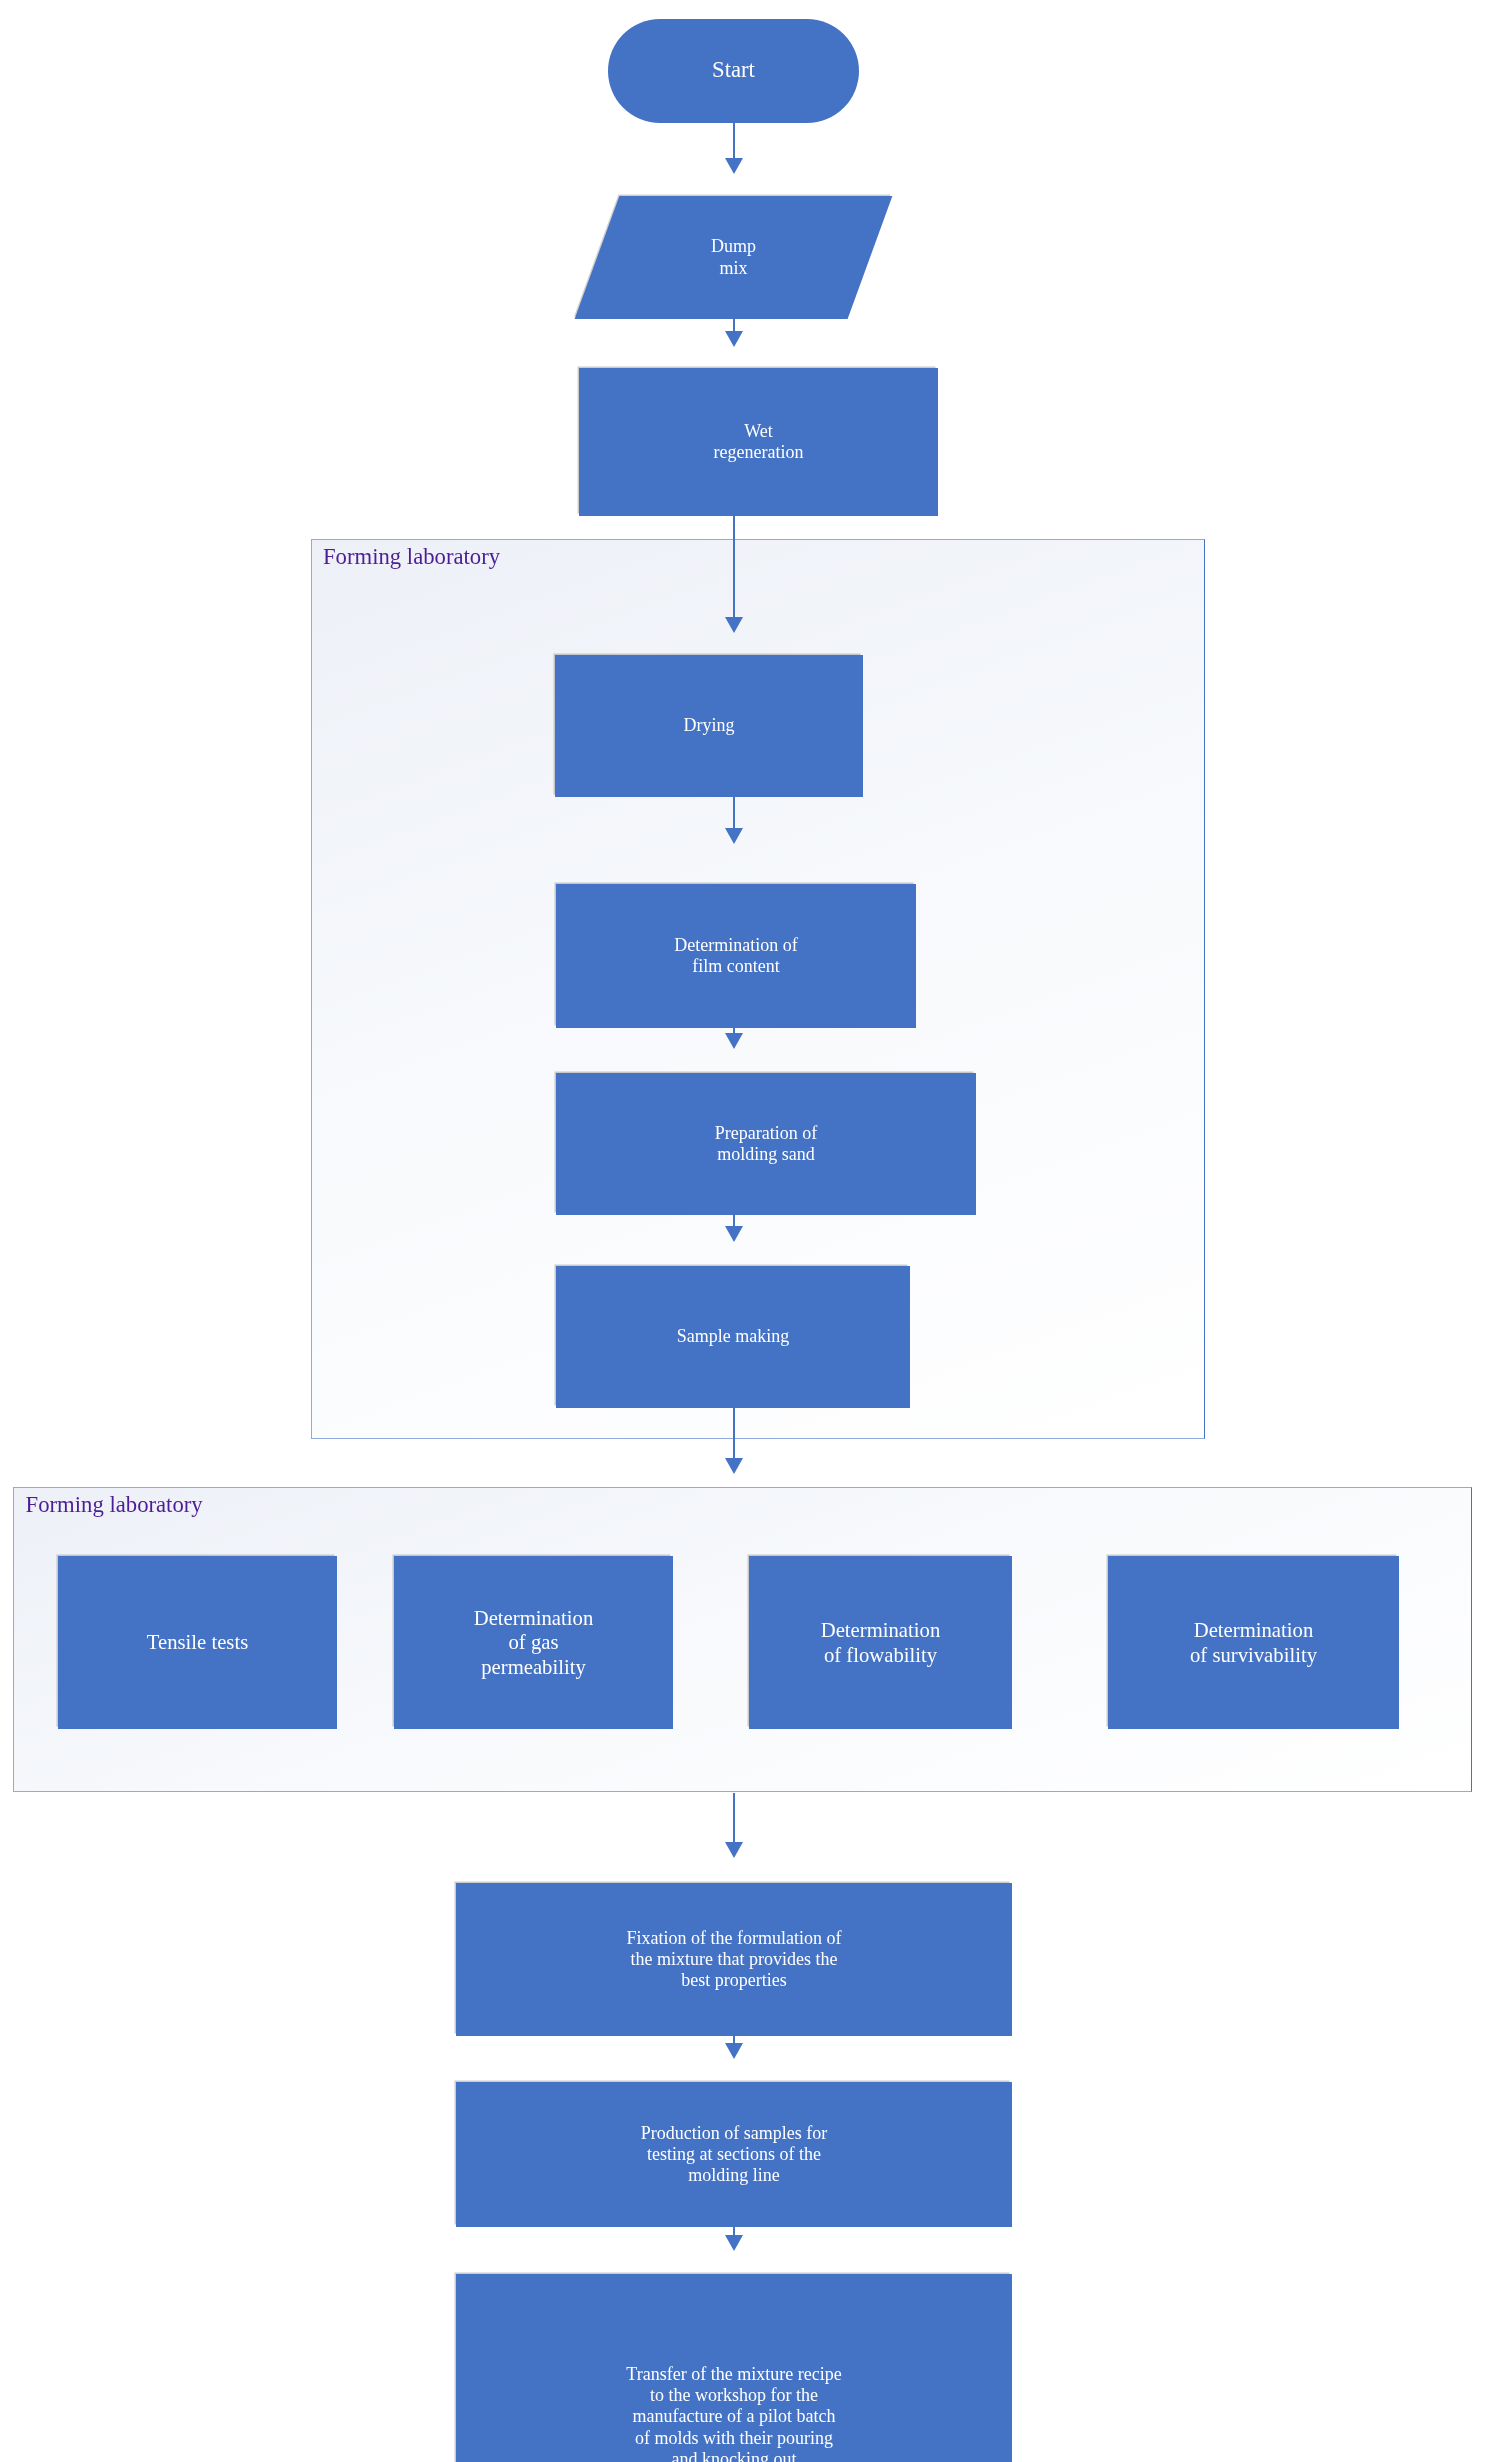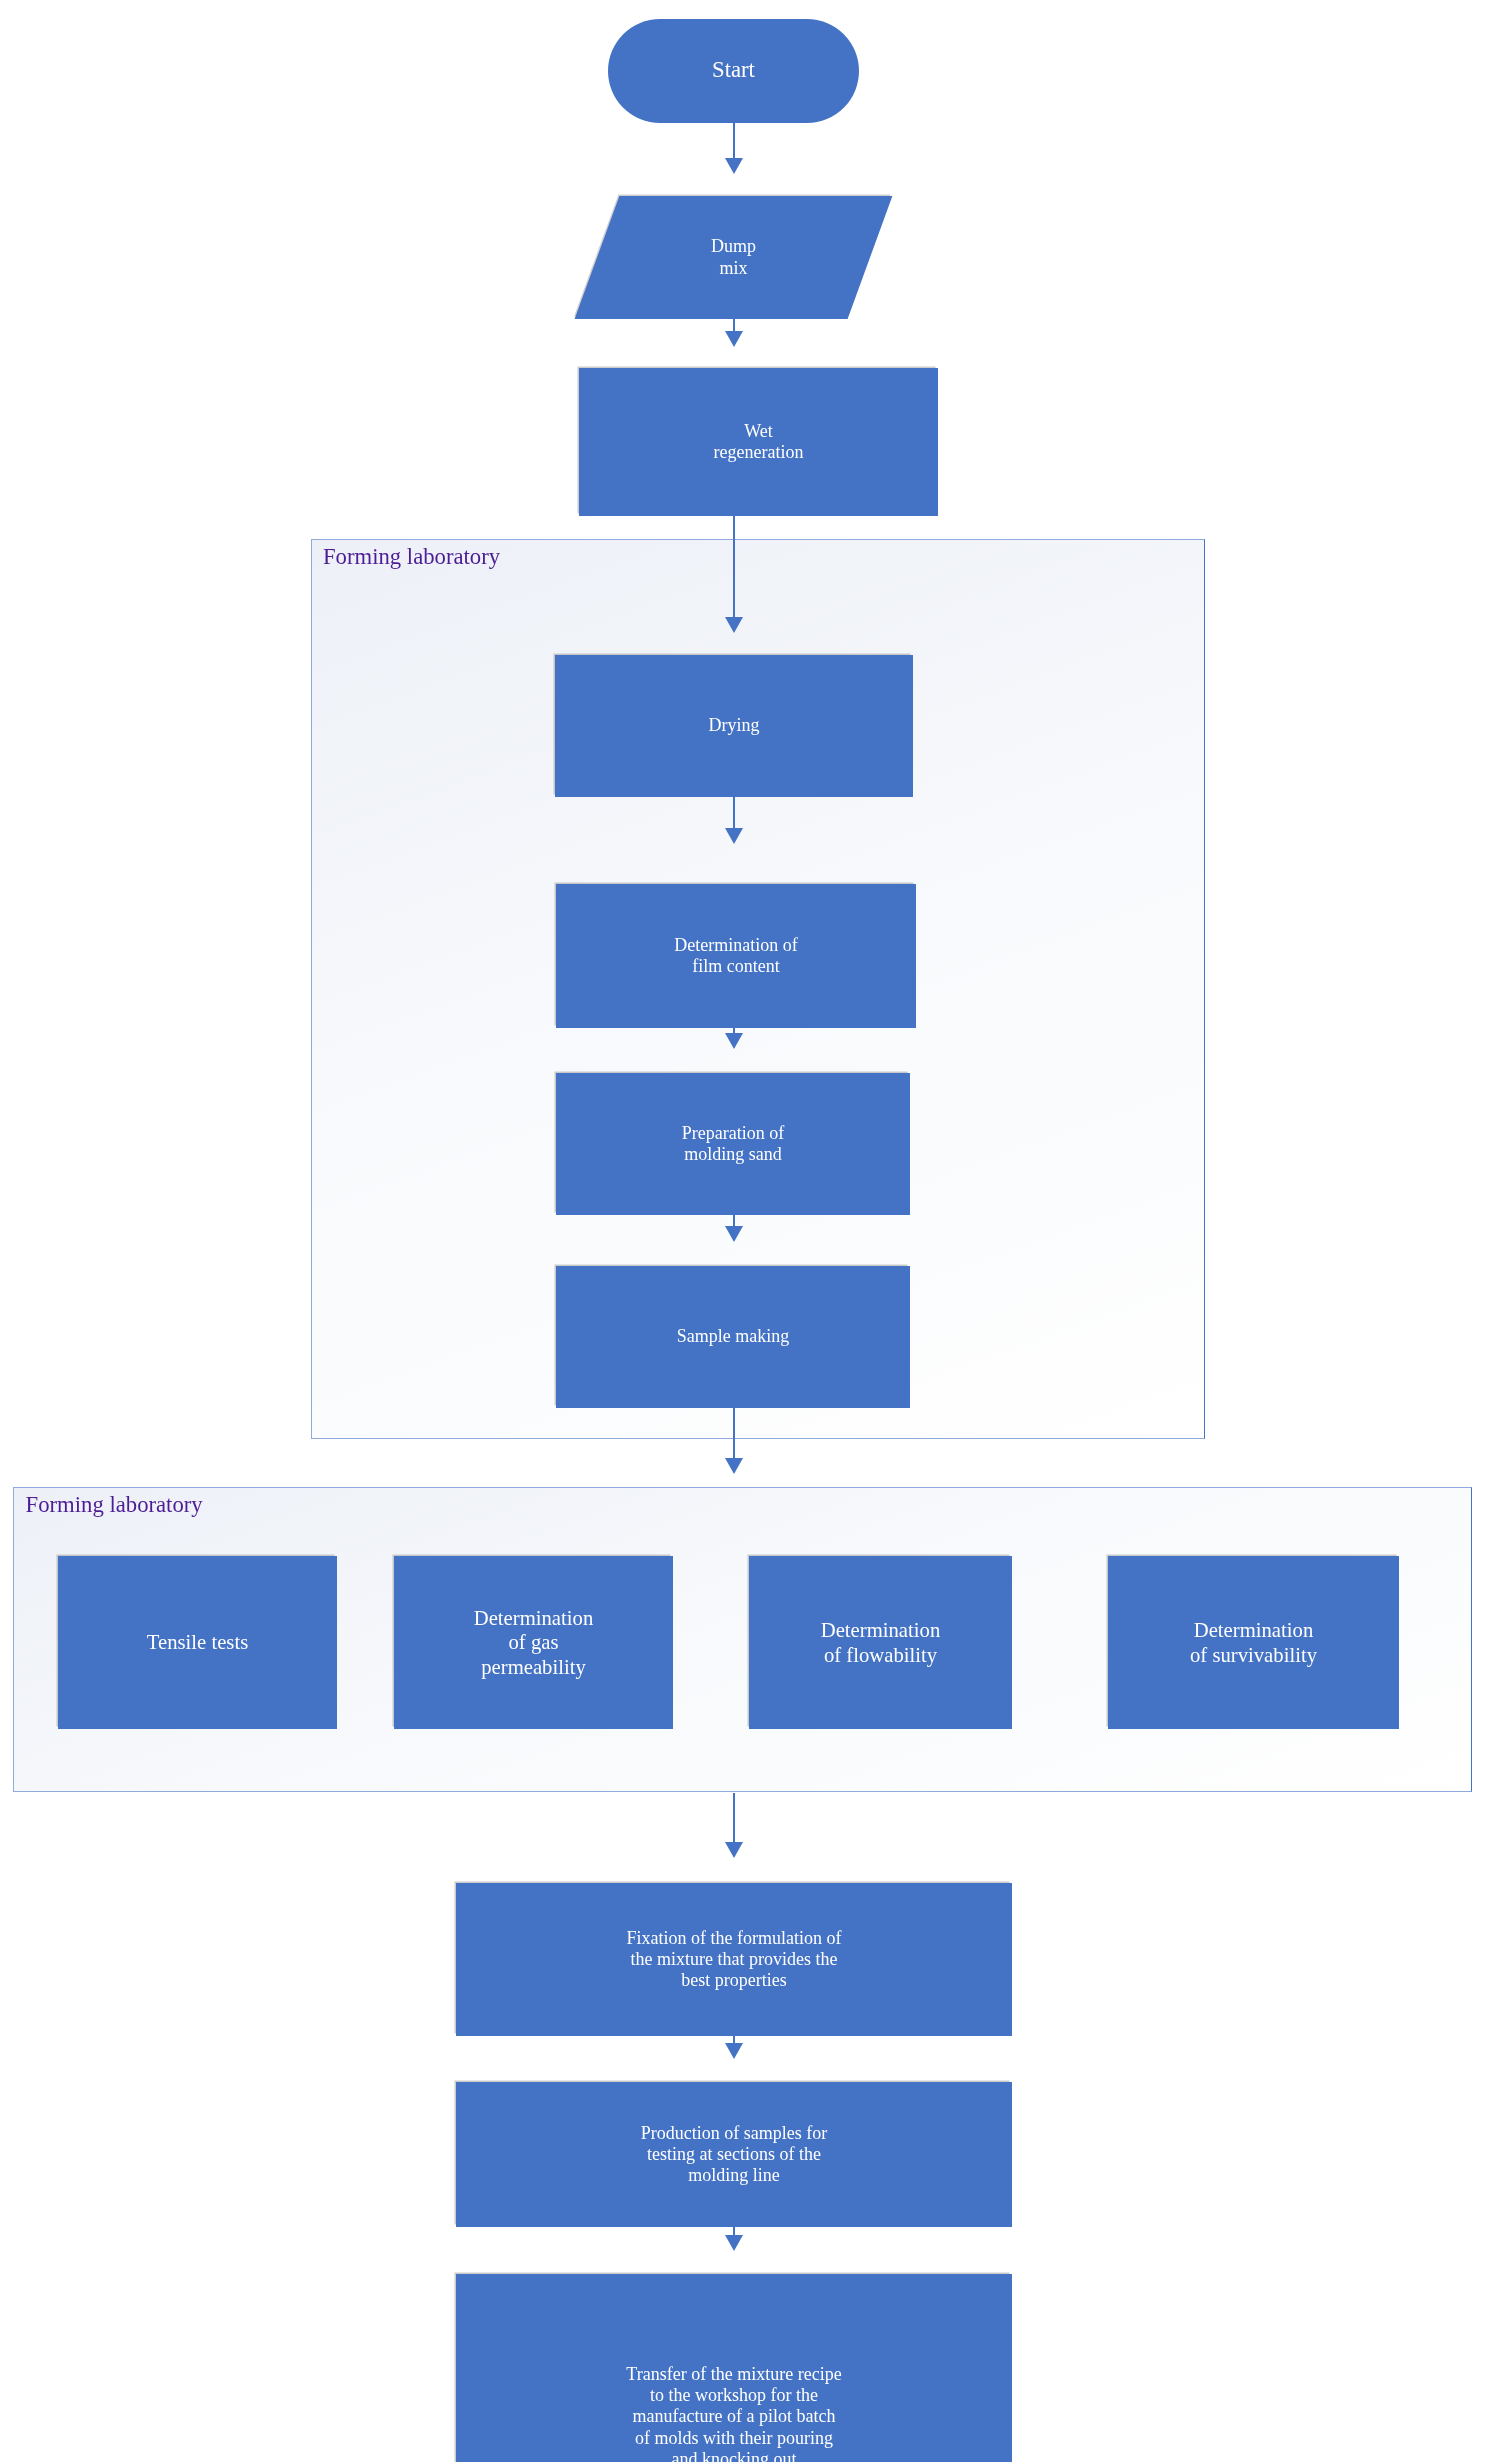--- a/index.html
+++ b/index.html
@@ -144,26 +144,26 @@
 
   <div class="node data fs-44" style="left:597px; top:164px; width:273px; height:123px;">
     <div class="para-shape"></div>
     <div class="para-text">Dump
 mix</div>
   </div>
 
   <div class="node fs-44" style="left:579px; top:336px; width:359px; height:148px;">Wet
 regeneration</div>
 
-  <div class="node fs-44" style="left:555px; top:623px; width:358px; height:142px;">Drying</div>
+  <div class="node fs-44" style="left:555px; top:623px; width:308px; height:142px;">Drying</div>
 
   <div class="node fs-44" style="left:556px; top:852px; width:360px; height:144px;">Determination of
 film content</div>
 
-  <div class="node fs-44" style="left:556px; top:1041px; width:354px; height:142px;">Preparation of
+  <div class="node fs-44" style="left:556px; top:1041px; width:420px; height:142px;">Preparation of
 molding sand</div>
 
   <div class="node fs-44" style="left:556px; top:1234px; width:354px; height:142px;">Sample making</div>
 
   <div class="node fs-42" style="left:58px; top:1556px; width:279px; height:173px;">Tensile tests</div>
 
   <div class="node fs-42" style="left:394px; top:1556px; width:279px; height:173px;">Determination
 of gas
 permeability</div>
 

